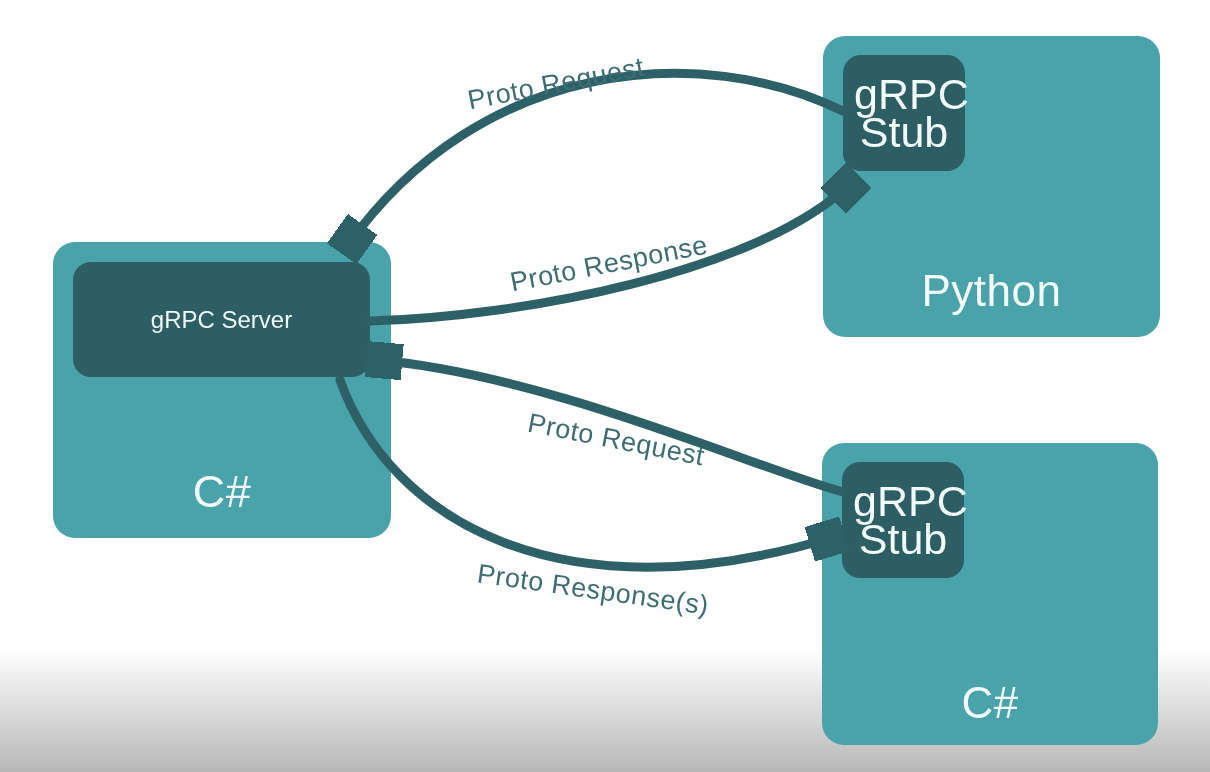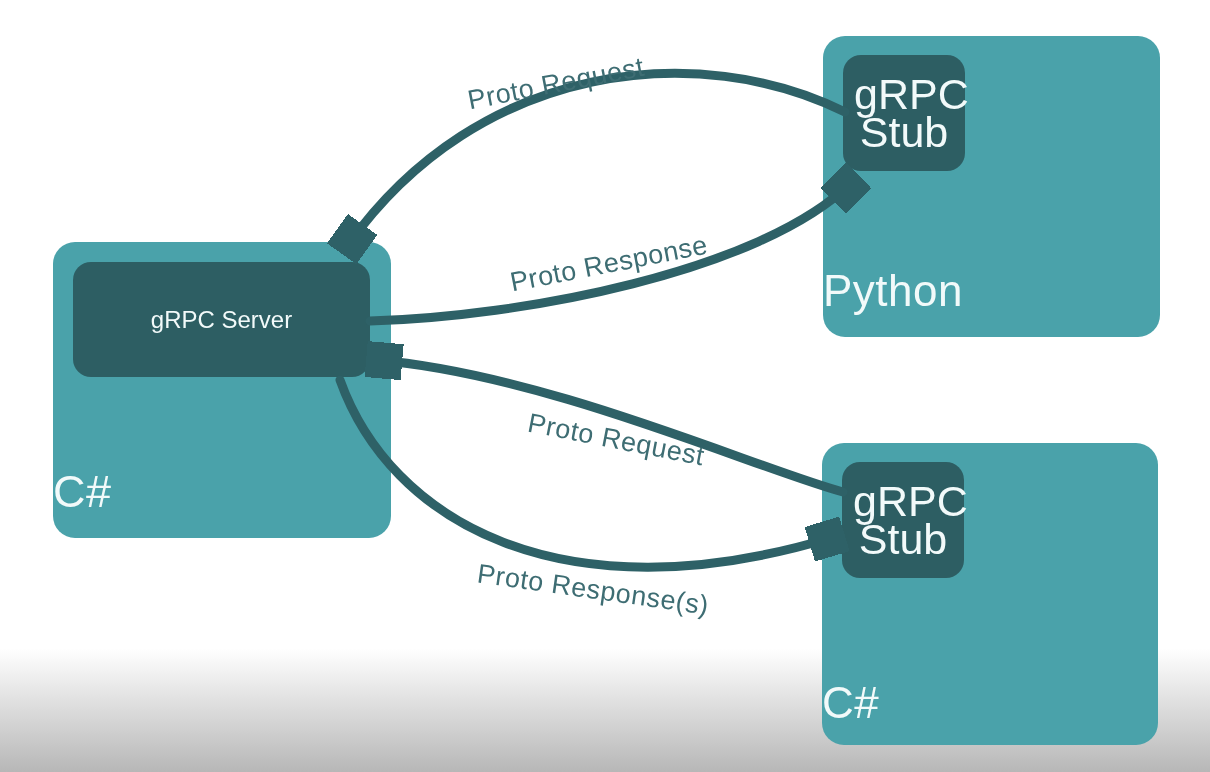--- a/index.html
+++ b/index.html
@@ -14,21 +14,21 @@
   html,body{width:1210px;height:772px;overflow:hidden;}
   body{font-family:"Liberation Sans", sans-serif;}
   .canvas{
     position:relative;width:1210px;height:772px;
     background:linear-gradient(to bottom,#ffffff 0%,#ffffff 84%,var(--background-fade) 100%);
   }
   .host-box{
     position:absolute;border-radius:22px;background:var(--box-light);
   }
   .host-box .runtime-label{
-    position:absolute;left:0;right:0;text-align:left;
+    position:absolute;left:0;right:0;text-align:center;
     color:var(--node-text);font-size:45px;letter-spacing:.5px;
   }
   .inner-box{
     position:absolute;background:var(--box-dark);border-radius:18px;
     display:flex;align-items:center;justify-content:center;text-align:center;
     color:var(--node-text);
   }
   #server-inner{left:20px;top:20px;width:297px;height:115px;font-size:24px;}
   #stub-python,#stub-csharp{left:20px;top:19px;width:122px;height:116px;font-size:43px;line-height:38px;}
   #host-server{left:53px;top:242px;width:338px;height:296px;}

